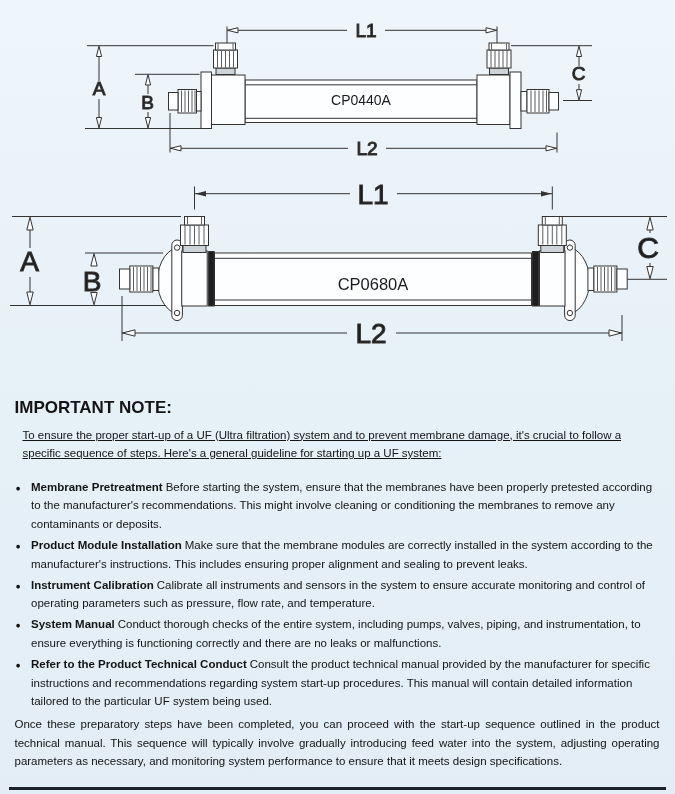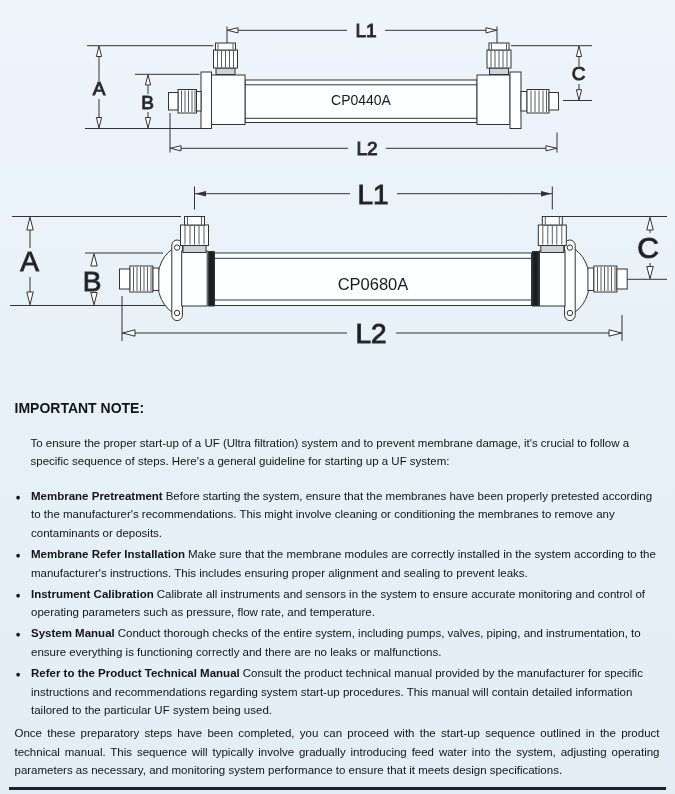--- a/index.html
+++ b/index.html
@@ -13,22 +13,22 @@
   }
   #drawing { position:absolute; left:0; top:0; }
   svg text {
     font-family: "Liberation Sans", sans-serif;
     fill:#1b1b1b;
   }
   .note {
     position:absolute; left:14.5px; top:399px; width:645px;
     font-size:11.5px; line-height:18.6px; color:#141414;
   }
-  .note-heading { font-weight:bold; margin:0 0 4px 0; font-size:14px; }
-  .intro { margin:16px; }
+  .note-heading { font-weight:bold; margin:0 0 4px 0; font-size:17px; }
+  .intro { margin:8px;text-decoration:underline; }
   ul.bullets { list-style:none; margin:15px 0 0 0; padding:0; }
   ul.bullets li { position:relative; padding-left:16.5px; margin:0 0 2.5px 0; }
   ul.bullets .marker { position:absolute; left:1px; top:1px; font-size:8.5px; }
   ul.bullets b { margin-right:3px; }
   .closing { margin:4px 0 0 0; text-align:justify; }
   .bottom-rule {
     position:absolute; left:9px; top:787px; width:657px; height:3px;
     background:#1b222e;
   }
 </style>
@@ -251,33 +251,33 @@
     <p class="note-heading">IMPORTANT NOTE:</p>
     <p class="intro">To ensure the proper start-up of a UF (Ultra filtration) system and to prevent membrane damage, it's crucial to follow a specific sequence of steps. Here's a general guideline for starting up a UF system:</p>
 
     <ul class="bullets">
       <li>
         <span class="marker">●</span>
         <b>Membrane Pretreatment</b><span>Before starting the system, ensure that the membranes have been properly pretested according to the manufacturer's recommendations. This might involve cleaning or conditioning the membranes to remove any contaminants or deposits.</span>
       </li>
       <li>
         <span class="marker">●</span>
-        <b>Membrane Refer Installation</b><span>Make sure that the membrane modules are correctly installed in the system according to the manufacturer's instructions. This includes ensuring proper alignment and sealing to prevent leaks.</span>
+        <b>Product Module Installation</b><span>Make sure that the membrane modules are correctly installed in the system according to the manufacturer's instructions. This includes ensuring proper alignment and sealing to prevent leaks.</span>
       </li>
       <li>
         <span class="marker">●</span>
         <b>Instrument Calibration</b><span>Calibrate all instruments and sensors in the system to ensure accurate monitoring and control of operating parameters such as pressure, flow rate, and temperature.</span>
       </li>
       <li>
         <span class="marker">●</span>
         <b>System Manual</b><span>Conduct thorough checks of the entire system, including pumps, valves, piping, and instrumentation, to ensure everything is functioning correctly and there are no leaks or malfunctions.</span>
       </li>
       <li>
         <span class="marker">●</span>
-        <b>Refer to the Product Technical Manual</b><span>Consult the product technical manual provided by the manufacturer for specific instructions and recommendations regarding system start-up procedures. This manual will contain detailed information tailored to the particular UF system being used.</span>
+        <b>Refer to the Product Technical Conduct</b><span>Consult the product technical manual provided by the manufacturer for specific instructions and recommendations regarding system start-up procedures. This manual will contain detailed information tailored to the particular UF system being used.</span>
       </li>
     </ul>
 
     <p class="closing">Once these preparatory steps have been completed, you can proceed with the start-up sequence outlined in the product technical manual. This sequence will typically involve gradually introducing feed water into the system, adjusting operating parameters as necessary, and monitoring system performance to ensure that it meets design specifications.</p>
   </div>
 
   <div class="bottom-rule"></div>
 </div>
 
 </body></html>

